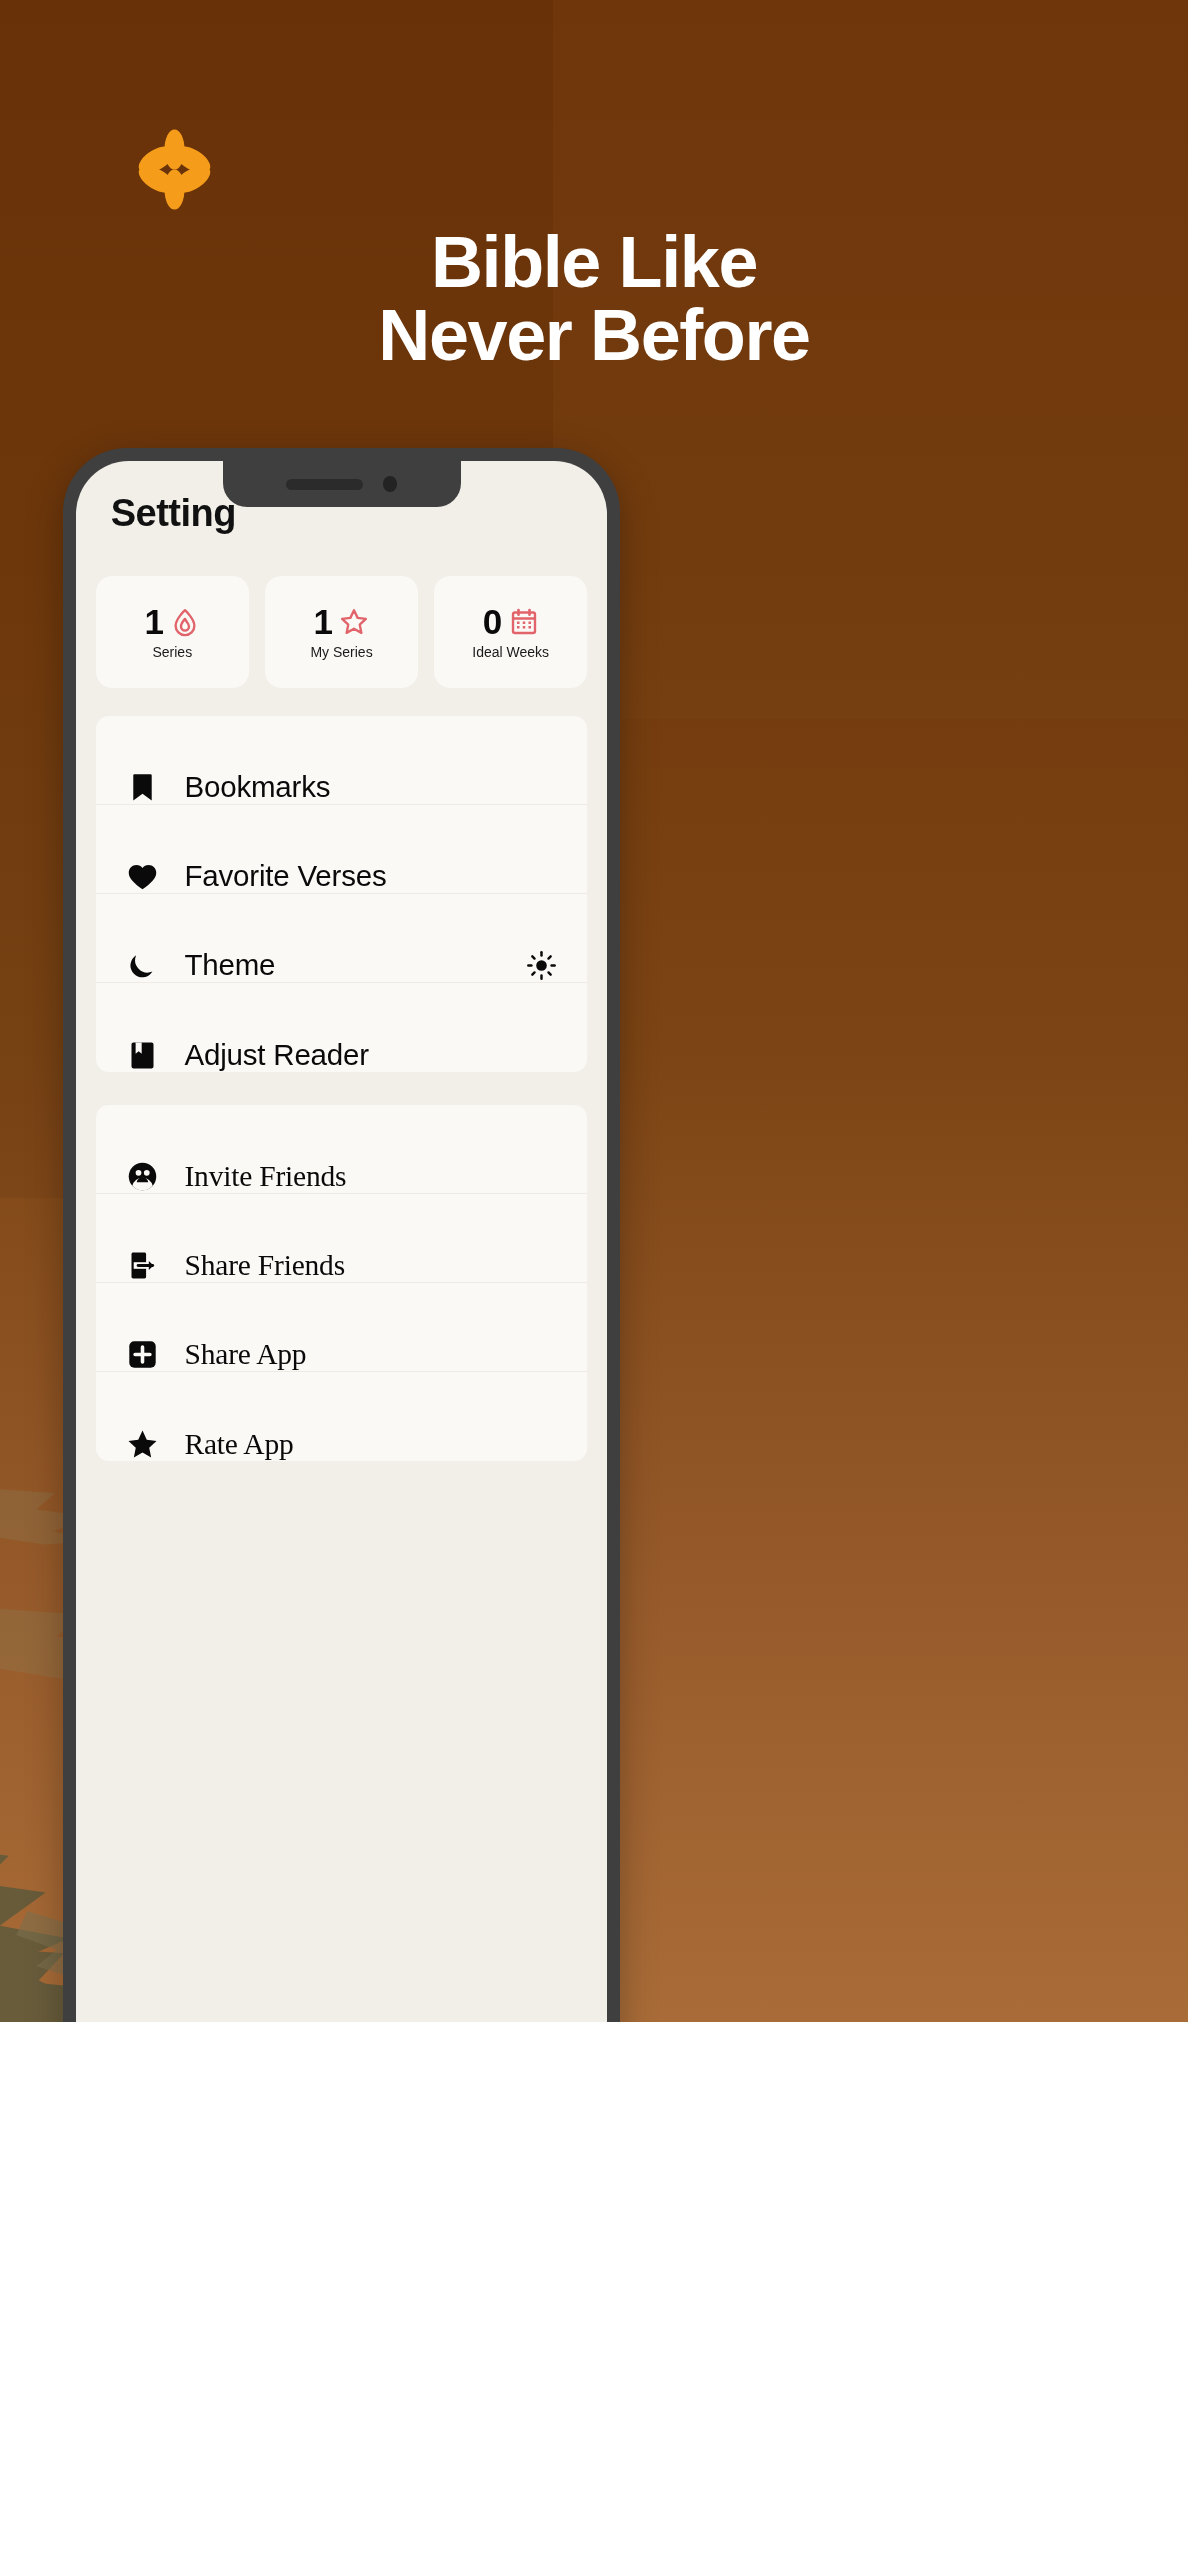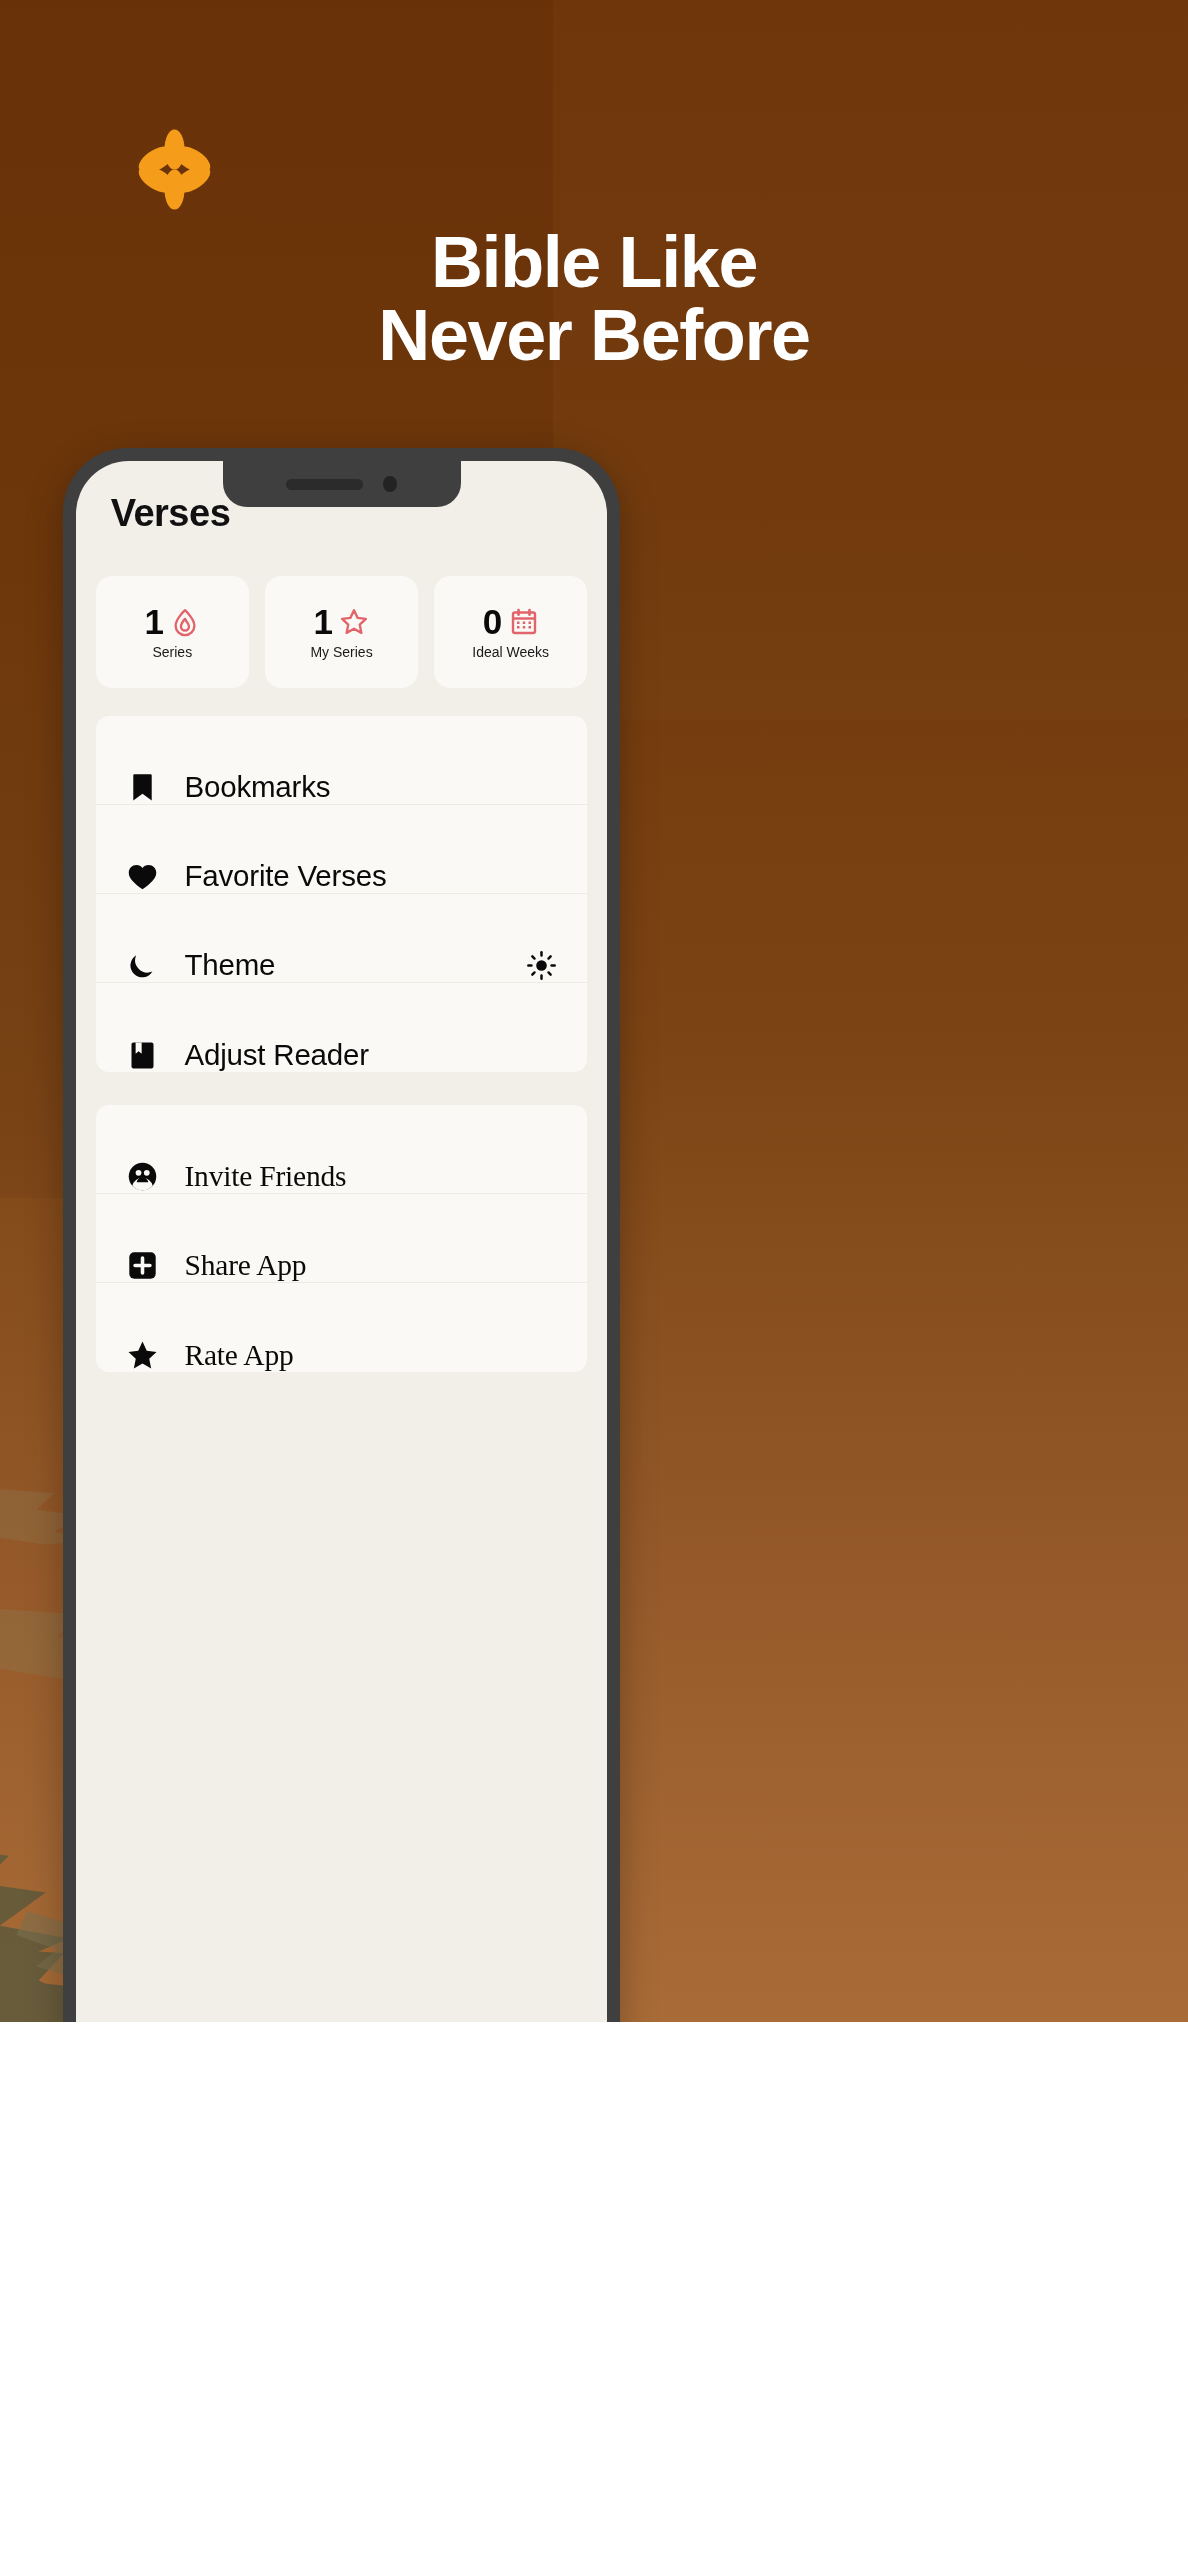--- a/index.html
+++ b/index.html
@@ -177,21 +177,21 @@
   <div class="phone">
     <div class="screen">
 
       <div class="notch">
         <div class="speaker"></div>
         <div class="camera"></div>
       </div>
 
       <div class="app">
 
-        <div class="page-title">Verses</div>
+        <div class="page-title">Setting</div>
 
         <div class="stats">
 
           <div class="stat">
             <div class="stat-top">
               <span class="stat-num">1</span>
               <svg class="stat-ico" viewBox="0 0 24 24" fill="none" stroke="#E2646B" stroke-width="1.9" stroke-linecap="round" stroke-linejoin="round">
                 <path d="M12 2.5 C12 2.5 4.5 9.5 4.5 15 a7.5 7.5 0 0 0 15 0 C19.5 9.5 12 2.5 12 2.5 Z"></path>
                 <path d="M12 9.5 C12 9.5 8.8 13 8.8 15.6 a3.2 3.2 0 0 0 6.4 0 C15.2 13.4 13.4 12.4 12 9.5 Z"></path>
               </svg>
@@ -294,20 +294,31 @@
                   <circle cx="12" cy="12" r="10" fill="#0A0A0A"></circle>
                   <circle cx="9.1" cy="9.3" r="2.1" fill="#FBF9F6"></circle>
                   <circle cx="15.1" cy="9.3" r="2.1" fill="#FBF9F6"></circle>
                   <path d="M4.6 18.8a7.6 7.6 0 0 1 14.8 0 10 10 0 0 1-14.8 0z" fill="#FBF9F6"></path>
                   <path d="M12 12.5c2.1 0 3.9 1.6 4.2 3.7H7.8c.3-2.1 2.1-3.7 4.2-3.7z" fill="#0A0A0A"></path>
                 </svg>
             </span>
             <span class="row-label">Invite Friends</span>
           </div>
 
+          <div class="row">
+            <span class="row-ico">
+              <svg viewBox="0 0 24 24">
+                  <path d="M5.2 2.6h8.2c.7 0 1.2.5 1.2 1.2v16.4c0 .7-.5 1.2-1.2 1.2H5.2c-.7 0-1.2-.5-1.2-1.2V3.8c0-.7.5-1.2 1.2-1.2z" fill="#0A0A0A"></path>
+                  <rect x="5.6" y="9.6" width="9.4" height="4.8" fill="#FBF9F6"></rect>
+                  <path d="M8.8 12h10.6" stroke="#0A0A0A" stroke-width="2.1" stroke-linecap="round" fill="none"></path>
+                  <path d="M16.6 8.8 20 12l-3.4 3.2" fill="#0A0A0A"></path>
+                </svg>
+            </span>
+            <span class="row-label">Share Friends</span>
+          </div>
 
           <div class="row">
             <span class="row-ico">
               <svg viewBox="0 0 24 24">
                   <rect x="2.4" y="2.4" width="19.2" height="19.2" rx="3.6" fill="#0A0A0A"></rect>
                   <path d="M12 6.6v10.8M6.6 12h10.8" stroke="#FBF9F6" stroke-width="2.6" stroke-linecap="round"></path>
                 </svg>
             </span>
             <span class="row-label">Share App</span>
           </div>

